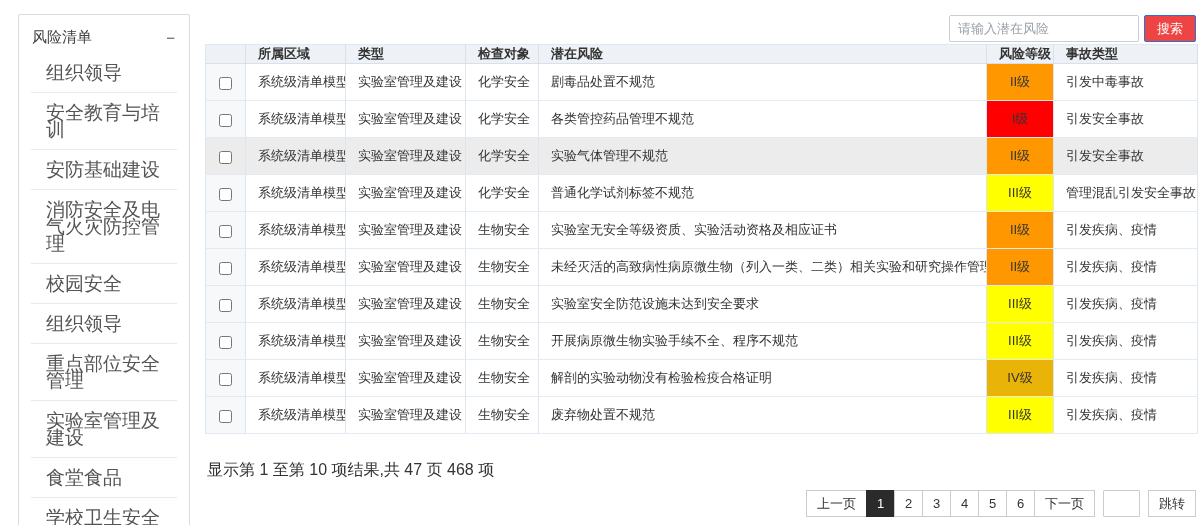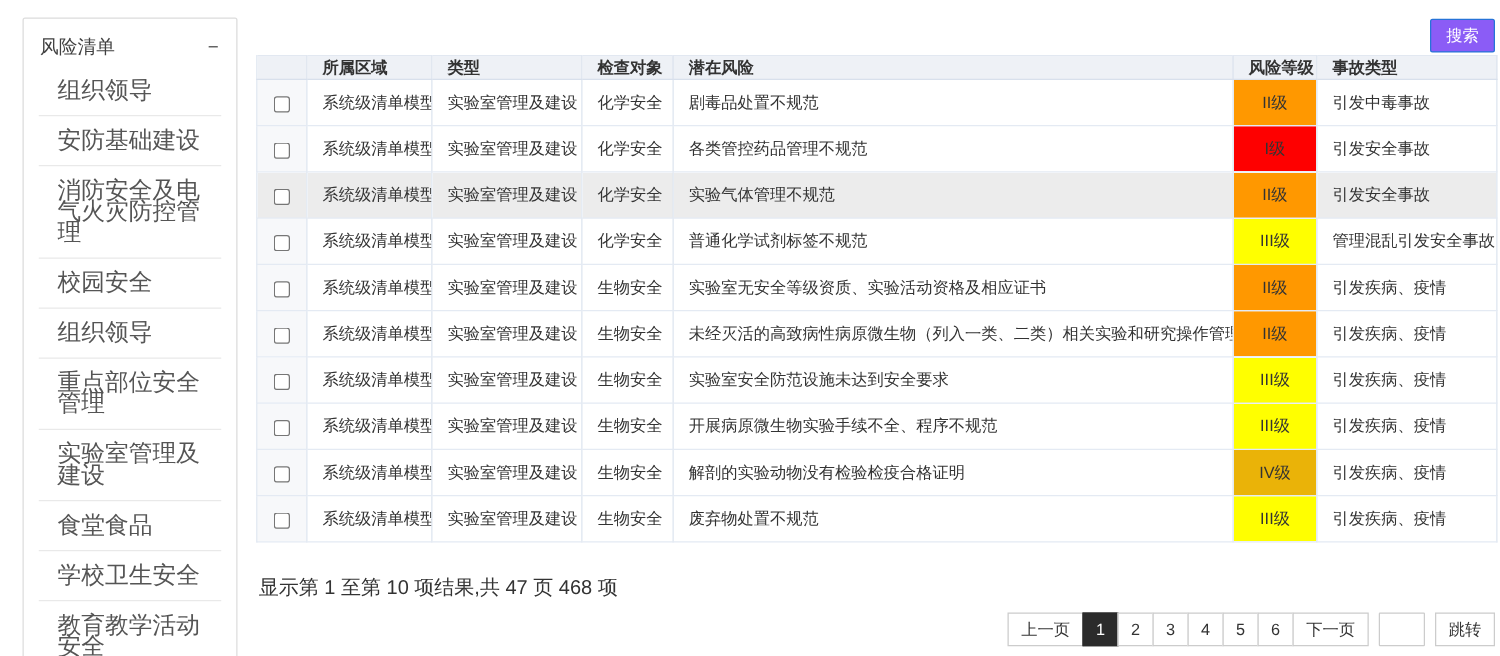--- a/index.html
+++ b/index.html
@@ -91,34 +91,36 @@
 </head>
 <body>
 
 <div class="sidebar">
   <div class="sidebar-header">
     <span class="sidebar-title">风险清单</span>
     <span class="collapse-icon">−</span>
   </div>
   <div class="side-items">
       <div class="side-item" style="white-space: normal;">组织领导</div>
+      <div class="side-item" style="white-space: normal;">安全教育与培训</div>
       <div class="side-item" style="white-space: normal;">安防基础建设</div>
       <div class="side-item" style="white-space: normal;">消防安全及电气火灾防控管理</div>
       <div class="side-item" style="white-space: normal;">校园安全</div>
       <div class="side-item" style="white-space: normal;">组织领导</div>
       <div class="side-item" style="white-space: normal;">重点部位安全管理</div>
       <div class="side-item" style="white-space: normal;">实验室管理及建设</div>
       <div class="side-item" style="white-space: normal;">食堂食品</div>
       <div class="side-item" style="white-space: normal;">学校卫生安全</div>
       <div class="side-item" style="white-space: normal;">教育教学活动安全</div>
     </div>
 </div>
 
 <div class="search-bar">
-  <button class="search-btn" style="background: #8b5cf6;">搜索</button>
+  <input class="search-input" type="text" placeholder="请输入潜在风险" style="">
+  <button class="search-btn" style="background: #ef4444;">搜索</button>
 </div>
 
 <table class="risk-table">
   <colgroup>
     <col class="col-check">
       <col class="col-area">
       <col class="col-type">
     <col class="col-target">
       <col class="col-risk">
       <col class="col-level">

